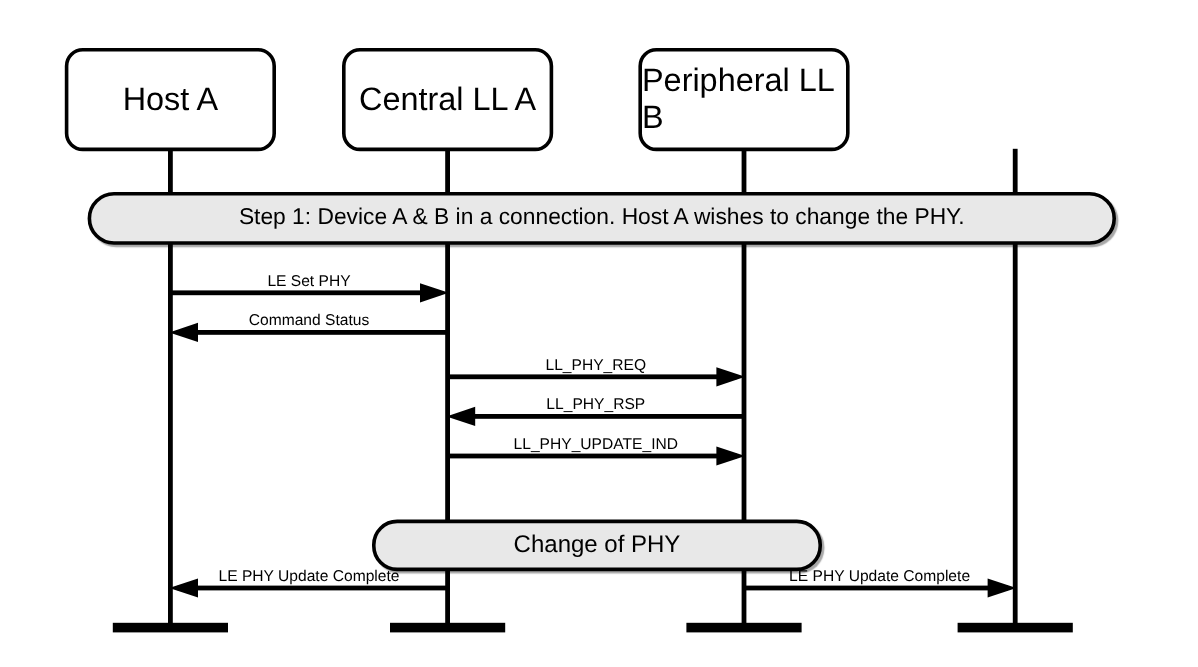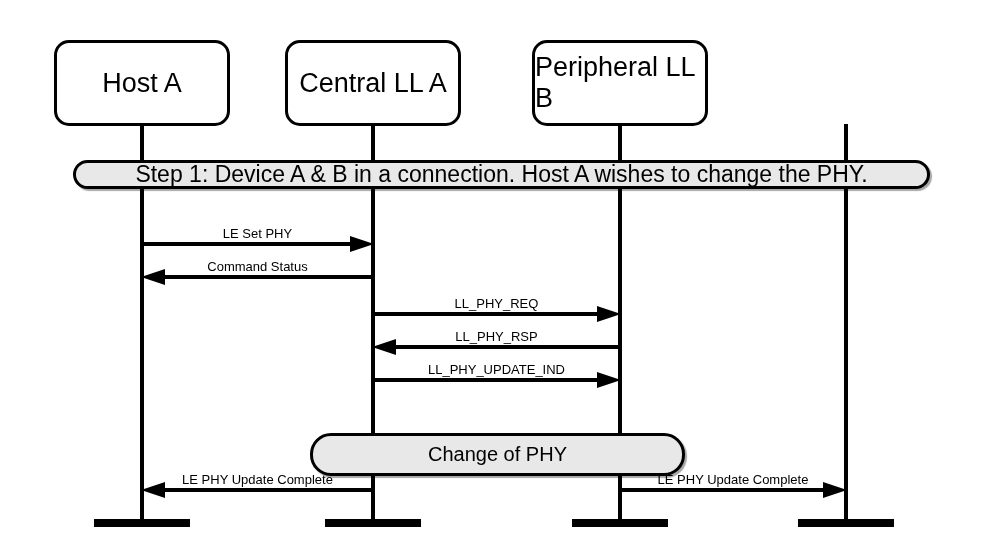--- a/index.html
+++ b/index.html
@@ -57,23 +57,23 @@
   .pill{
     position:absolute;
     box-sizing:border-box;
     border:3px solid var(--line);
     background:var(--pill-fill);
     display:flex;align-items:center;justify-content:center;
     z-index:4;
     box-shadow:2px 2px 1px rgba(0,0,0,0.35);
   }
   .banner{
-    left:73px;top:160px;width:857px;height:29px;
+    left:73px;top:160px;width:857px;height:44px;
     border-radius:22px;
-    font-size:23px;
+    font-size:19px;
   }
   .change-note{
     left:310px;top:405px;width:375px;height:43px;
     border-radius:21px;
     font-size:20px;
     margin-top:28px;
   }
   
   .msg{
     position:absolute;height:4px;

